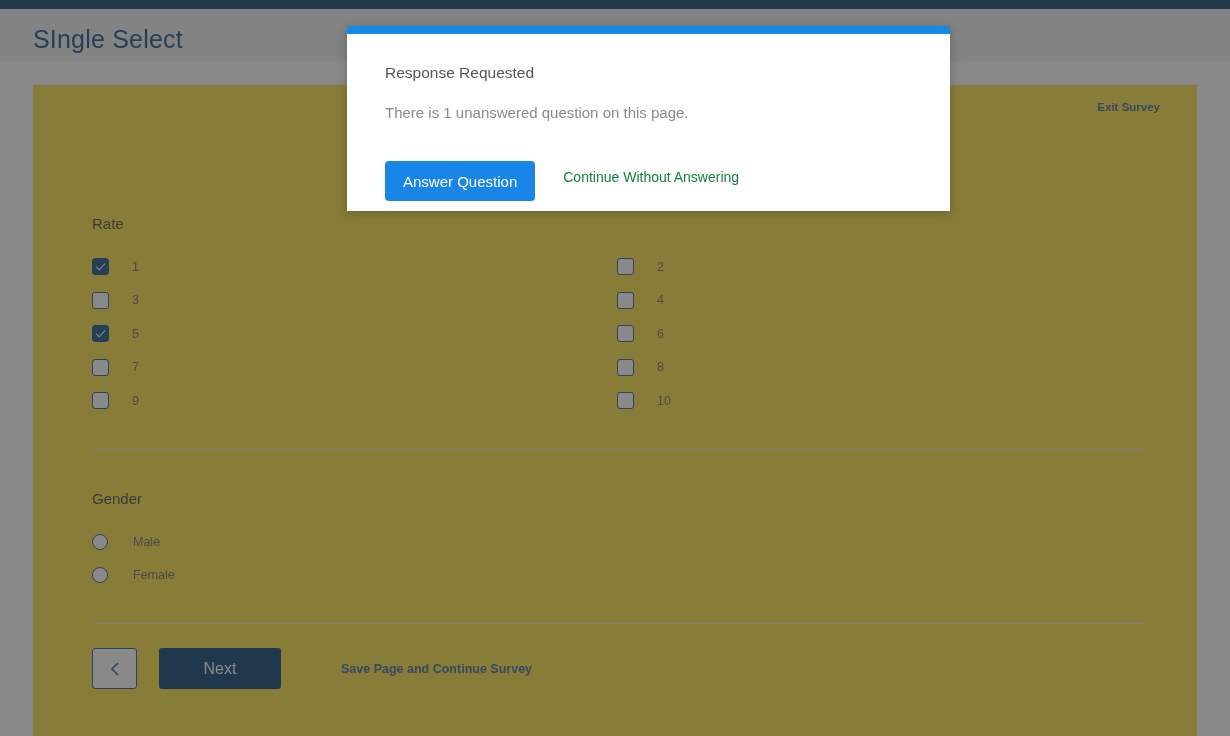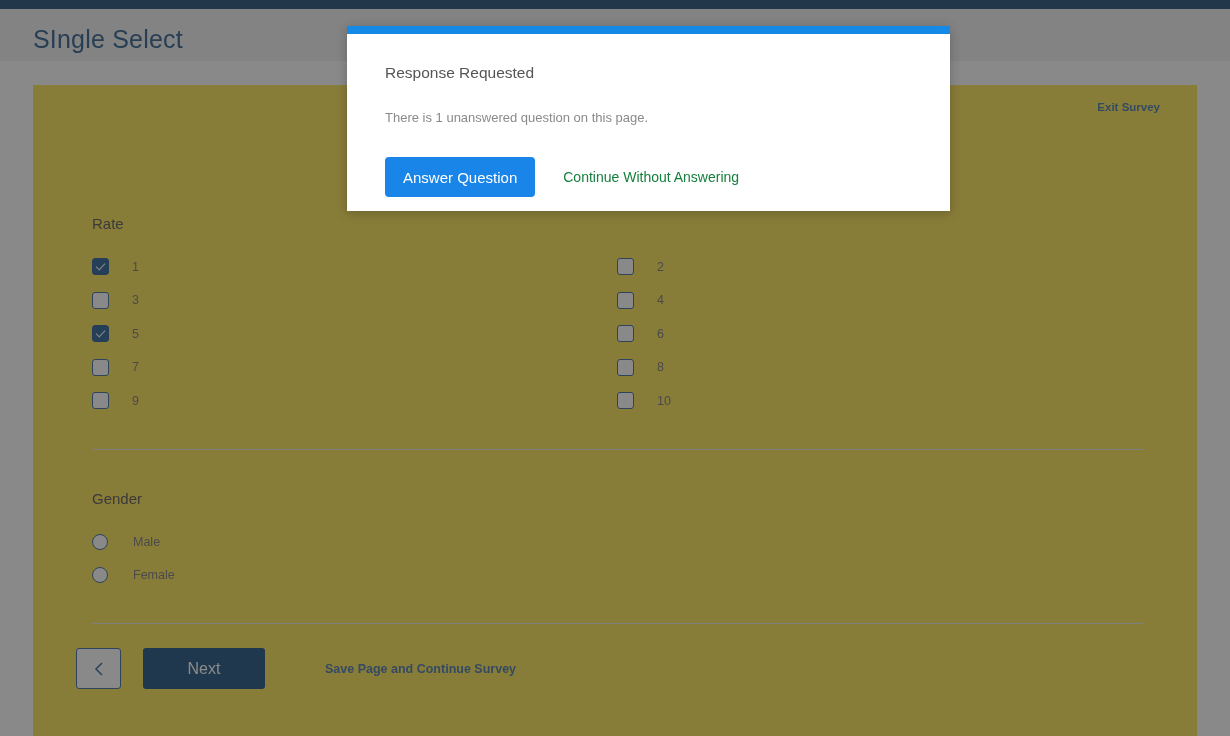--- a/index.html
+++ b/index.html
@@ -157,21 +157,21 @@
     width: 1052px;
     height: 1px;
     background: #e6e6e6;
   }
   .divider-1 { top: 364px; }
   .divider-2 { top: 538px; }
 
   
   .footer-nav {
     position: absolute;
-    left: 43px;
+    left: 59px;
     top: 563px;
     display: flex;
     align-items: center;
   }
 
   .back-btn {
     width: 45px;
     height: 41px;
     border: 1.4px solid #2b5f96;
     border-radius: 3px;
@@ -239,22 +239,22 @@
   }
 
   .modal-title {
     font-size: 15.5px;
     color: #555555;
     margin: 0;
     white-space: nowrap;
   }
 
   .modal-text {
-    margin: 28px 0 0 0;
-    font-size: 13px;
+    margin: 22px 0 0 0;
+    font-size: 15px;
     color: #8a8a8a;
     white-space: nowrap;
   }
 
   .modal-actions {
     display: flex;
     align-items: center;
     margin-top: 32px;
   }
 
@@ -262,20 +262,21 @@
     background: #1a85e8;
     color: #ffffff;
     border: none;
     border-radius: 4px;
     height: 40px;
     padding: 0 18px;
     font-family: "Liberation Sans", sans-serif;
     font-size: 15px;
     cursor: pointer;
     white-space: nowrap;
+    margin-top: 8px;
   }
 
   .continue-link {
     margin-left: 28px;
     font-size: 14px;
     color: #15803d;
     text-decoration: none;
     cursor: pointer;
     white-space: nowrap;
   }

